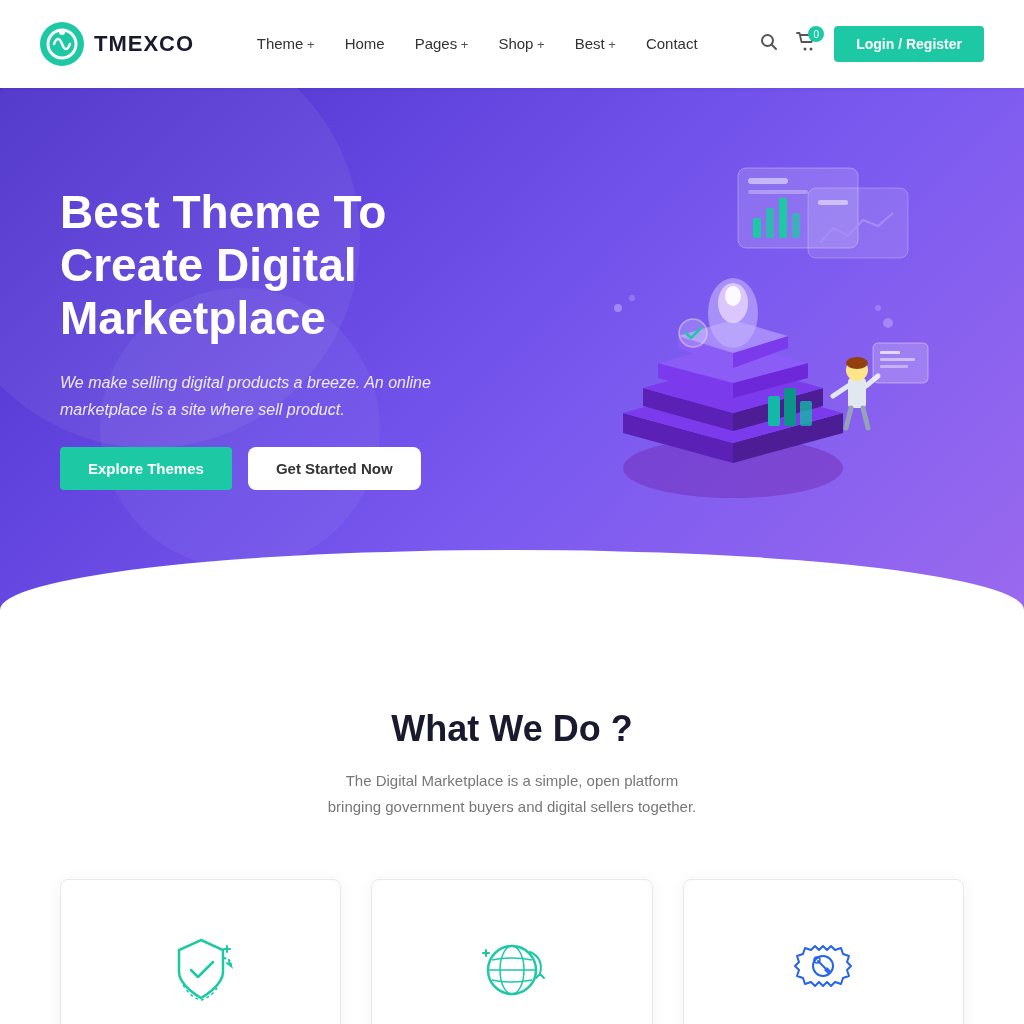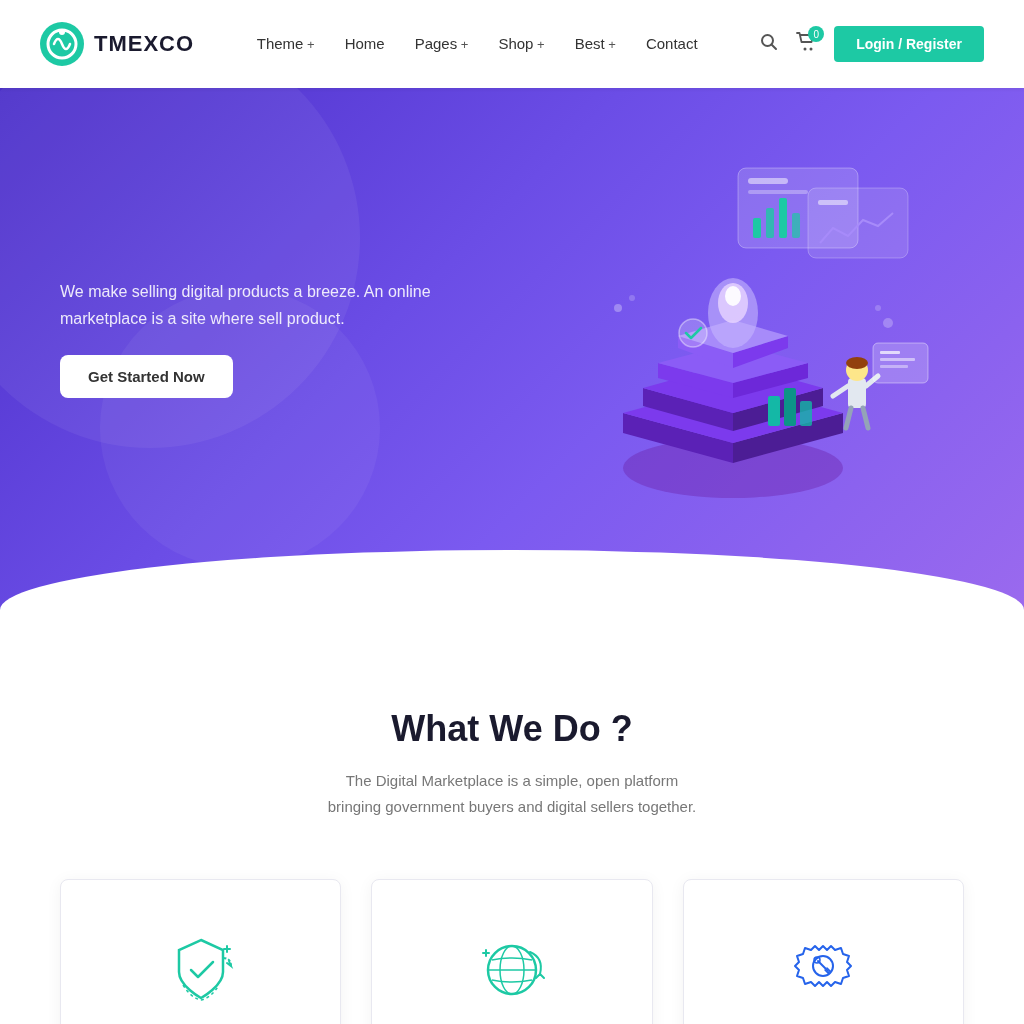--- a/index.html
+++ b/index.html
@@ -138,20 +138,21 @@
       color: #fff;
       line-height: 1.15;
       margin-bottom: 24px;
     }
     .hero-subtitle {
       font-size: 16px;
       color: rgba(255,255,255,0.88);
       line-height: 1.7;
       margin-bottom: 23px;
       max-width: 380px;
+      font-style: italic;
     }
     .hero-buttons {
       display: flex;
       gap: 16px;
     }
     .btn-explore {
       background: #1dc9a4;
       color: #fff;
       border: none;
       padding: 13px 28px;
@@ -278,22 +279,24 @@
         <circle cx="15" cy="17" r="1.5" fill="#555"></circle>
       </svg>
       <span class="cart-badge">0</span>
     </div>
     <button class="btn-login">Login / Register</button>
   </div>
 </nav>
 
 <section class="hero">
   <div class="hero-content">
+    <h1 class="hero-title">Best Theme To Create Digital Marketplace</h1>
     <p class="hero-subtitle">We make selling digital products a breeze. An online marketplace is a site where sell product.</p>
     <div class="hero-buttons">
+      <button class="btn-explore">Explore Themes</button>
       <button class="btn-started">Get Started Now</button>
     </div>
   </div>
 
   <div class="hero-image">
 
     <svg class="hero-svg" viewBox="0 0 400 380">
 
       <rect x="200" y="20" width="120" height="80" rx="8" fill="rgba(255,255,255,0.15)" stroke="rgba(255,255,255,0.3)" stroke-width="1"></rect>
       <rect x="210" y="30" width="40" height="6" rx="3" fill="rgba(255,255,255,0.5)"></rect>

